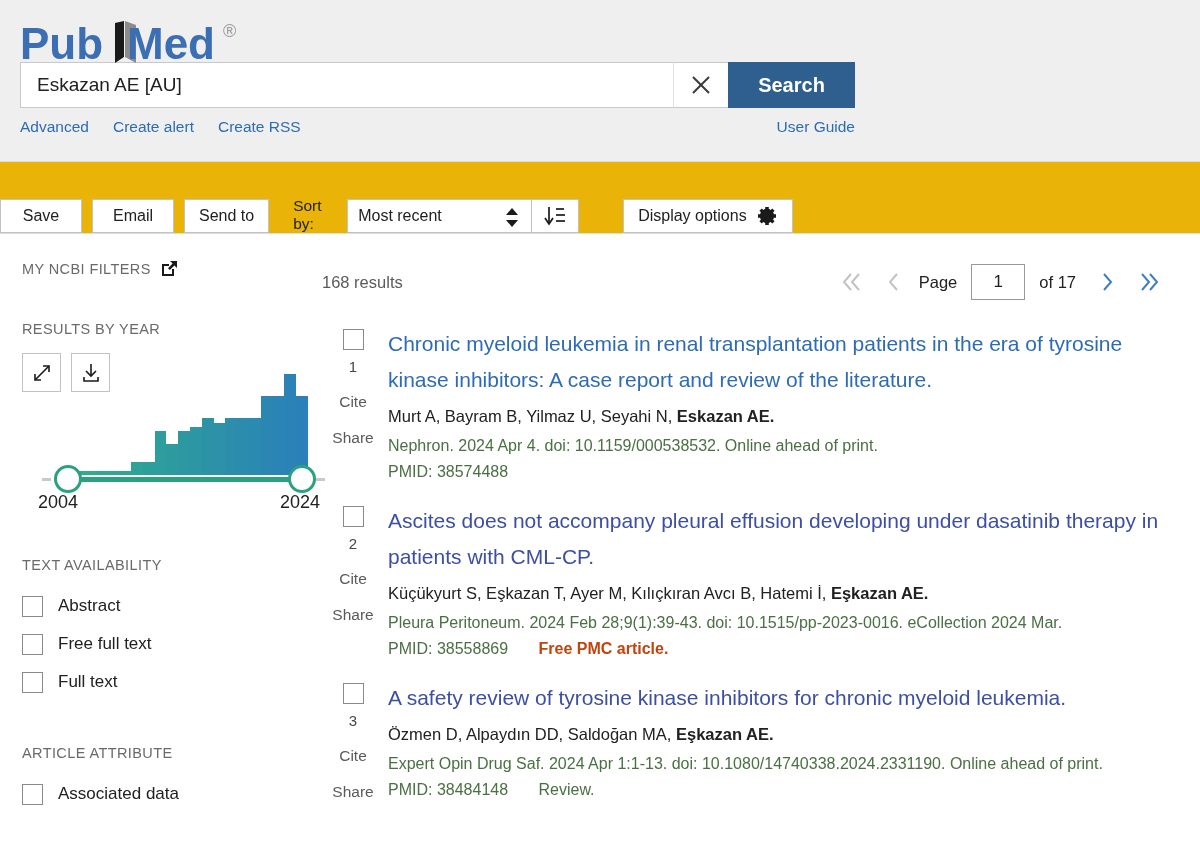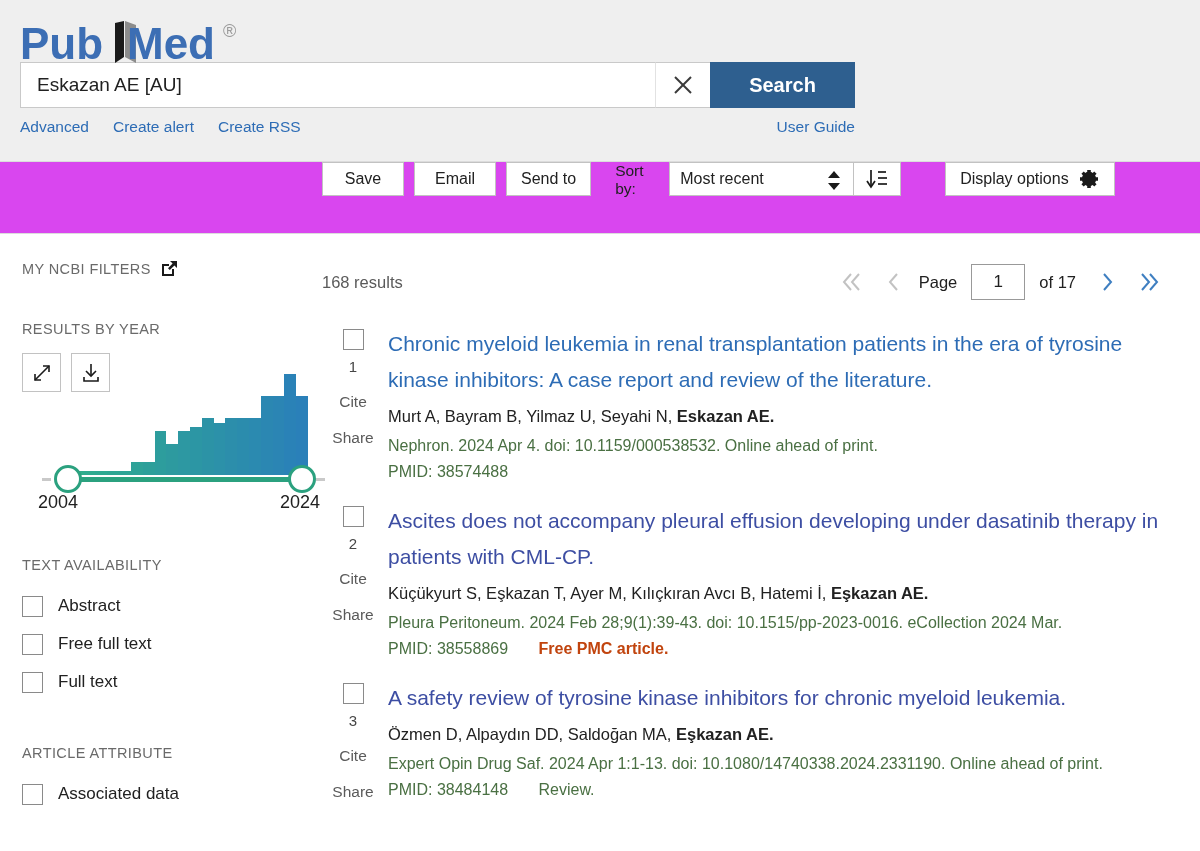--- a/index.html
+++ b/index.html
@@ -57,21 +57,21 @@
   .clear-btn {
     width:55px;
     background:#fff;
     border:1px solid #c9c9c9;
     border-left:1px solid #e2e2e2;
     border-right:none;
     display:flex; align-items:center; justify-content:center;
     cursor:pointer;
   }
   .search-btn {
-    width:145px;
+    width:127px;
     background:#2e5f8f;
     color:#fff;
     border:none;
     font-size:20px;
     font-weight:bold;
     font-family:"Liberation Sans", sans-serif;
     cursor:pointer;
   }
   .header-links {
     margin-top:10px;
@@ -93,23 +93,22 @@
     font-size:15.5px;
     text-decoration:none;
     margin-right:0 !important;
   }
 
   
   .actionbar {
     height:72px;
     border-bottom:1px solid #dcdcdc;
     display:flex;
-    align-items:flex-start;
-    padding-left:322px;
-    background:#d946ef;
+    align-items:flex-end;
+    background:#eab308;
   }
   .abtn {
     height:34px;
     min-width:82px;
     padding:0 14px;
     background:#fff;
     border:1px solid #c2c2c2;
     font-size:16px;
     color:#212121;
     font-family:"Liberation Sans", sans-serif;

